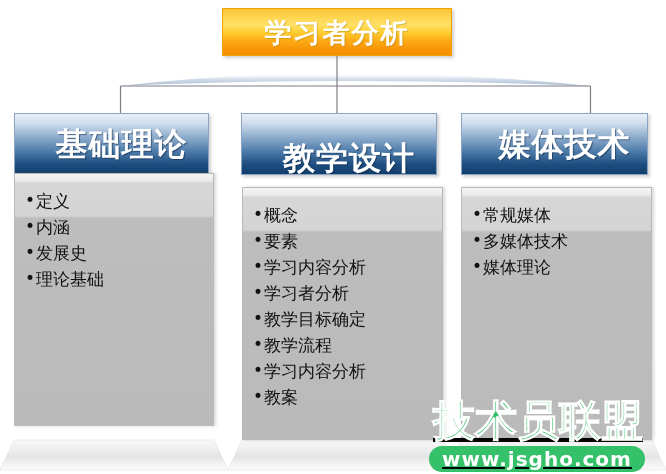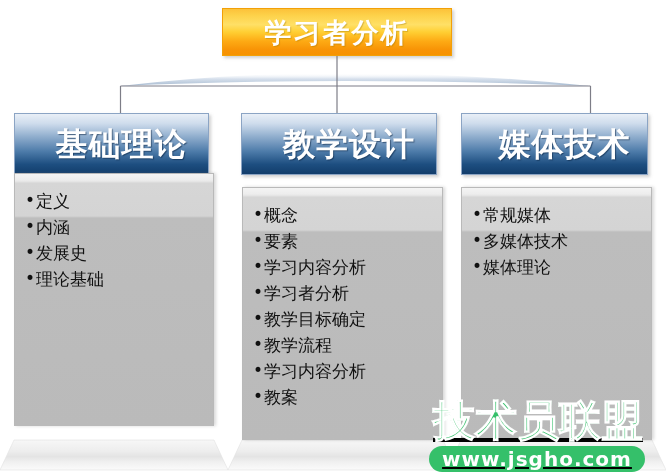--- a/index.html
+++ b/index.html
@@ -219,21 +219,21 @@
       <ul class="col-list">
         <li><span class="bullet">•</span><span>定义</span></li>
         <li><span class="bullet">•</span><span>内涵</span></li>
         <li><span class="bullet">•</span><span>发展史</span></li>
         <li><span class="bullet">•</span><span>理论基础</span></li>
       </ul>
     </div>
   </div>
 
   <div class="column">
-    <div class="col-header" style="left:241px; width:196px;">
+    <div class="col-header" style="left:241px; width:196px;align-items:flex-end;">
       <span class="col-header-text">教学设计</span>
     </div>
     <div class="col-body" style="left:242px; top:74px; width:201px; height:253px;">
       <ul class="col-list">
         <li><span class="bullet">•</span><span>概念</span></li>
         <li><span class="bullet">•</span><span>要素</span></li>
         <li><span class="bullet">•</span><span>学习内容分析</span></li>
         <li><span class="bullet">•</span><span>学习者分析</span></li>
         <li><span class="bullet">•</span><span>教学目标确定</span></li>
         <li><span class="bullet">•</span><span>教学流程</span></li>

